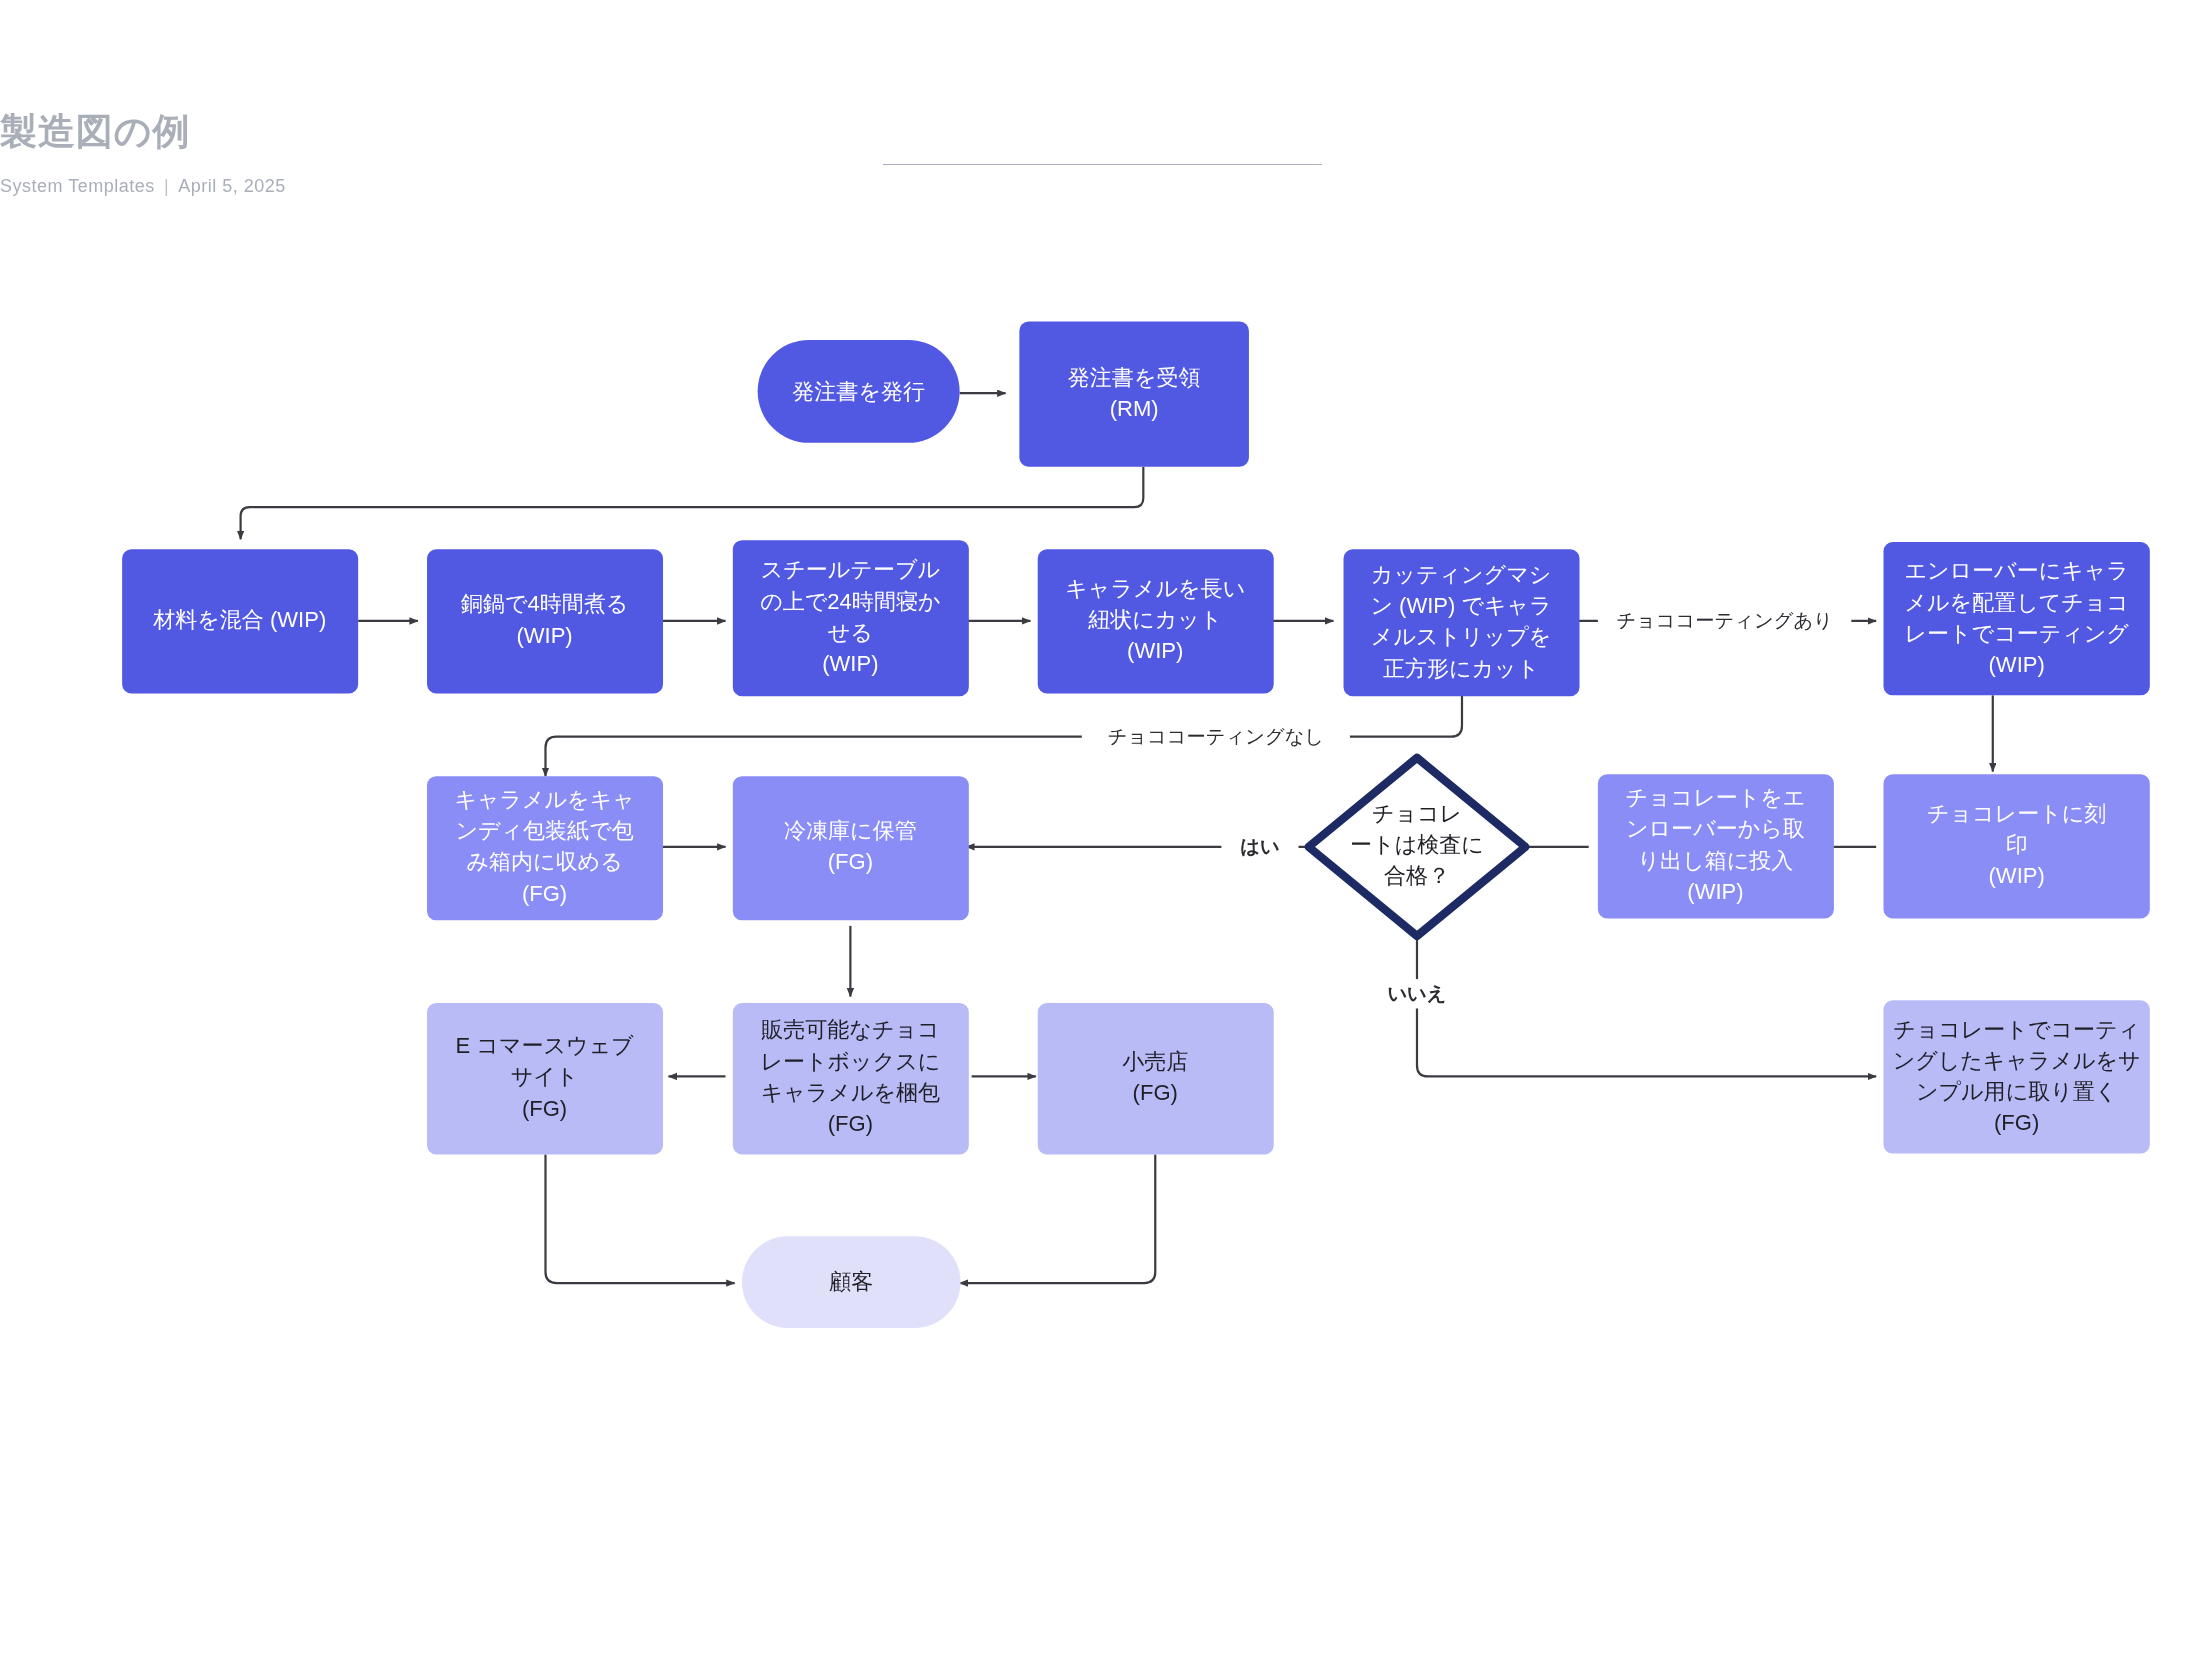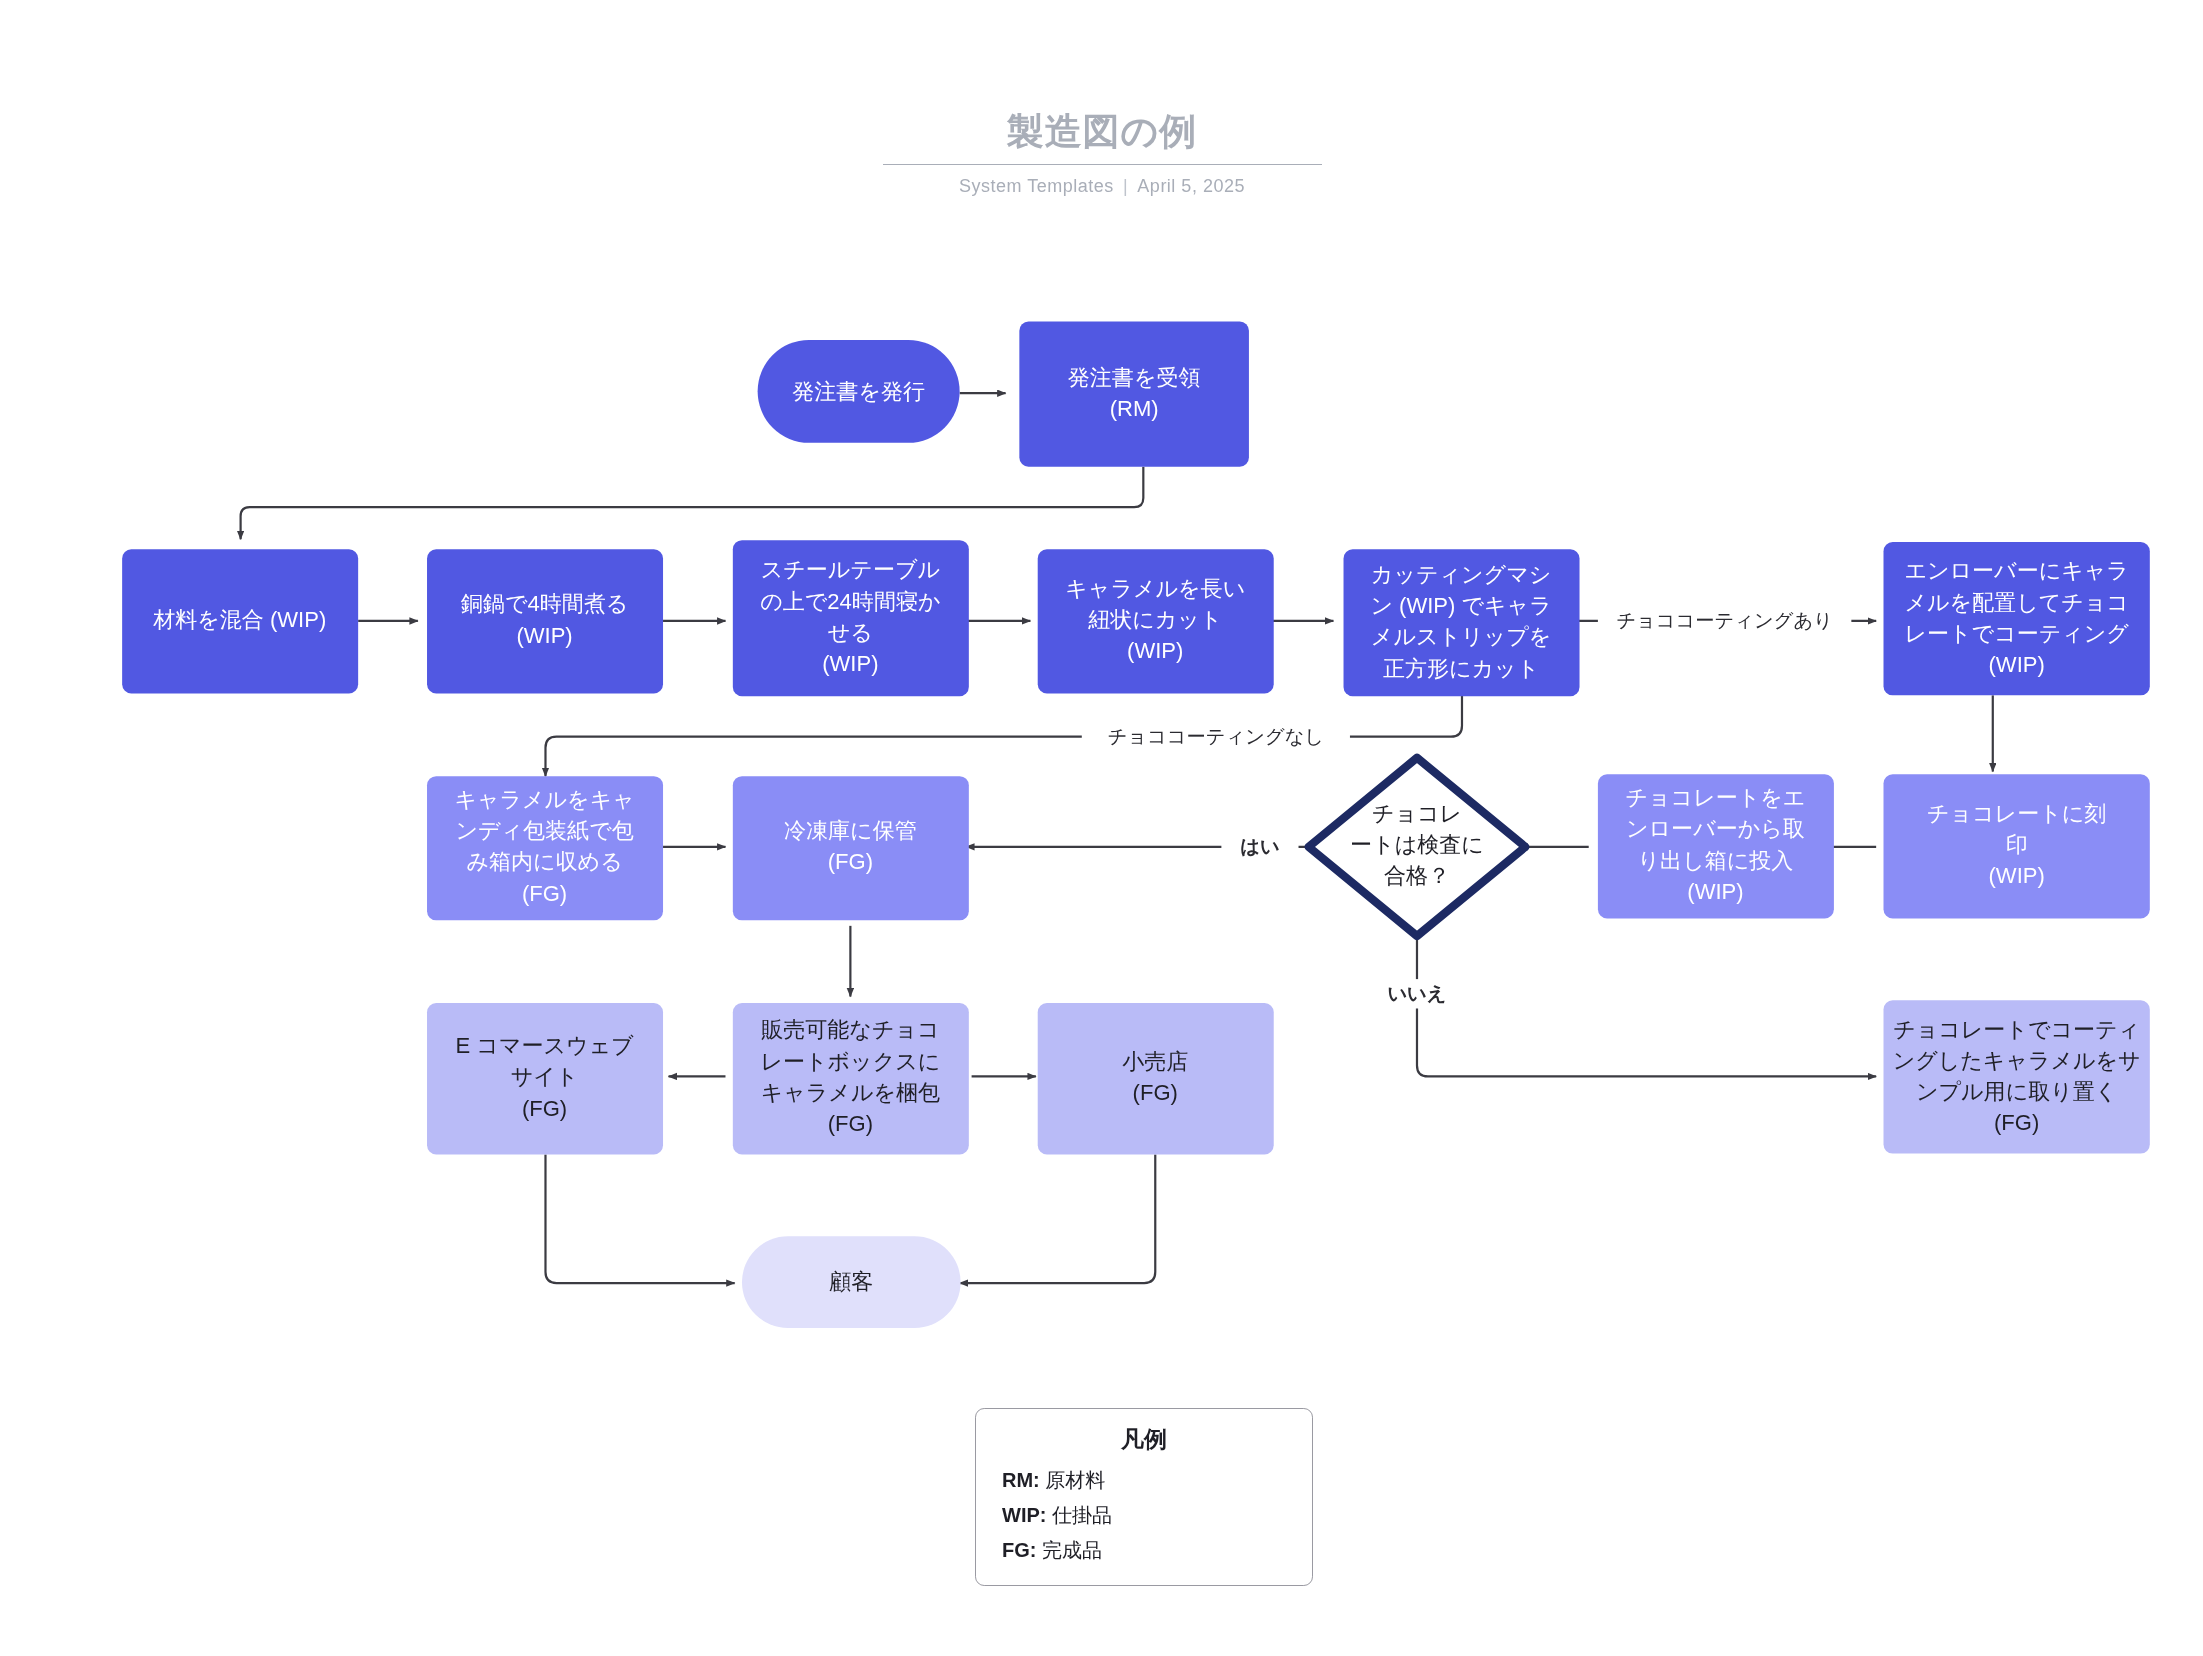--- a/index.html
+++ b/index.html
@@ -19,21 +19,20 @@
     position: relative;
     width: 2204px;
     height: 1657px;
   }
   
   .header {
     position: absolute;
     top: 110px;
     left: 0;
     width: 2204px;
-    text-align: center;
   }
   .header-title {
     font-size: 37px;
     font-weight: bold;
     color: #a9aeb8;
     letter-spacing: 0.9px;
     margin: 0 0 5.5px 0;
     line-height: 1.2;
   }
   .header-rule {
@@ -281,30 +280,15 @@
       </g>
 
       <g>
         <rect class="node-rect" x="808" y="1346" width="238" height="100" rx="50" ry="50" fill="#e0e0fb"></rect>
         <text class="node-label label-dark" x="927"><tspan x="927" y="1397">顧客</tspan></text>
       </g>
 
     </g>
   </svg>
 
-  <div class="legend">
-    <div class="legend-title">凡例</div>
-    <div class="legend-row">
-      <span class="legend-key">RM:</span>
-      <span>原材料</span>
-    </div>
-    <div class="legend-row">
-      <span class="legend-key">WIP:</span>
-      <span>仕掛品</span>
-    </div>
-    <div class="legend-row">
-      <span class="legend-key">FG:</span>
-      <span>完成品</span>
-    </div>
-  </div>
 
 </div>
 
 
 </body></html>

